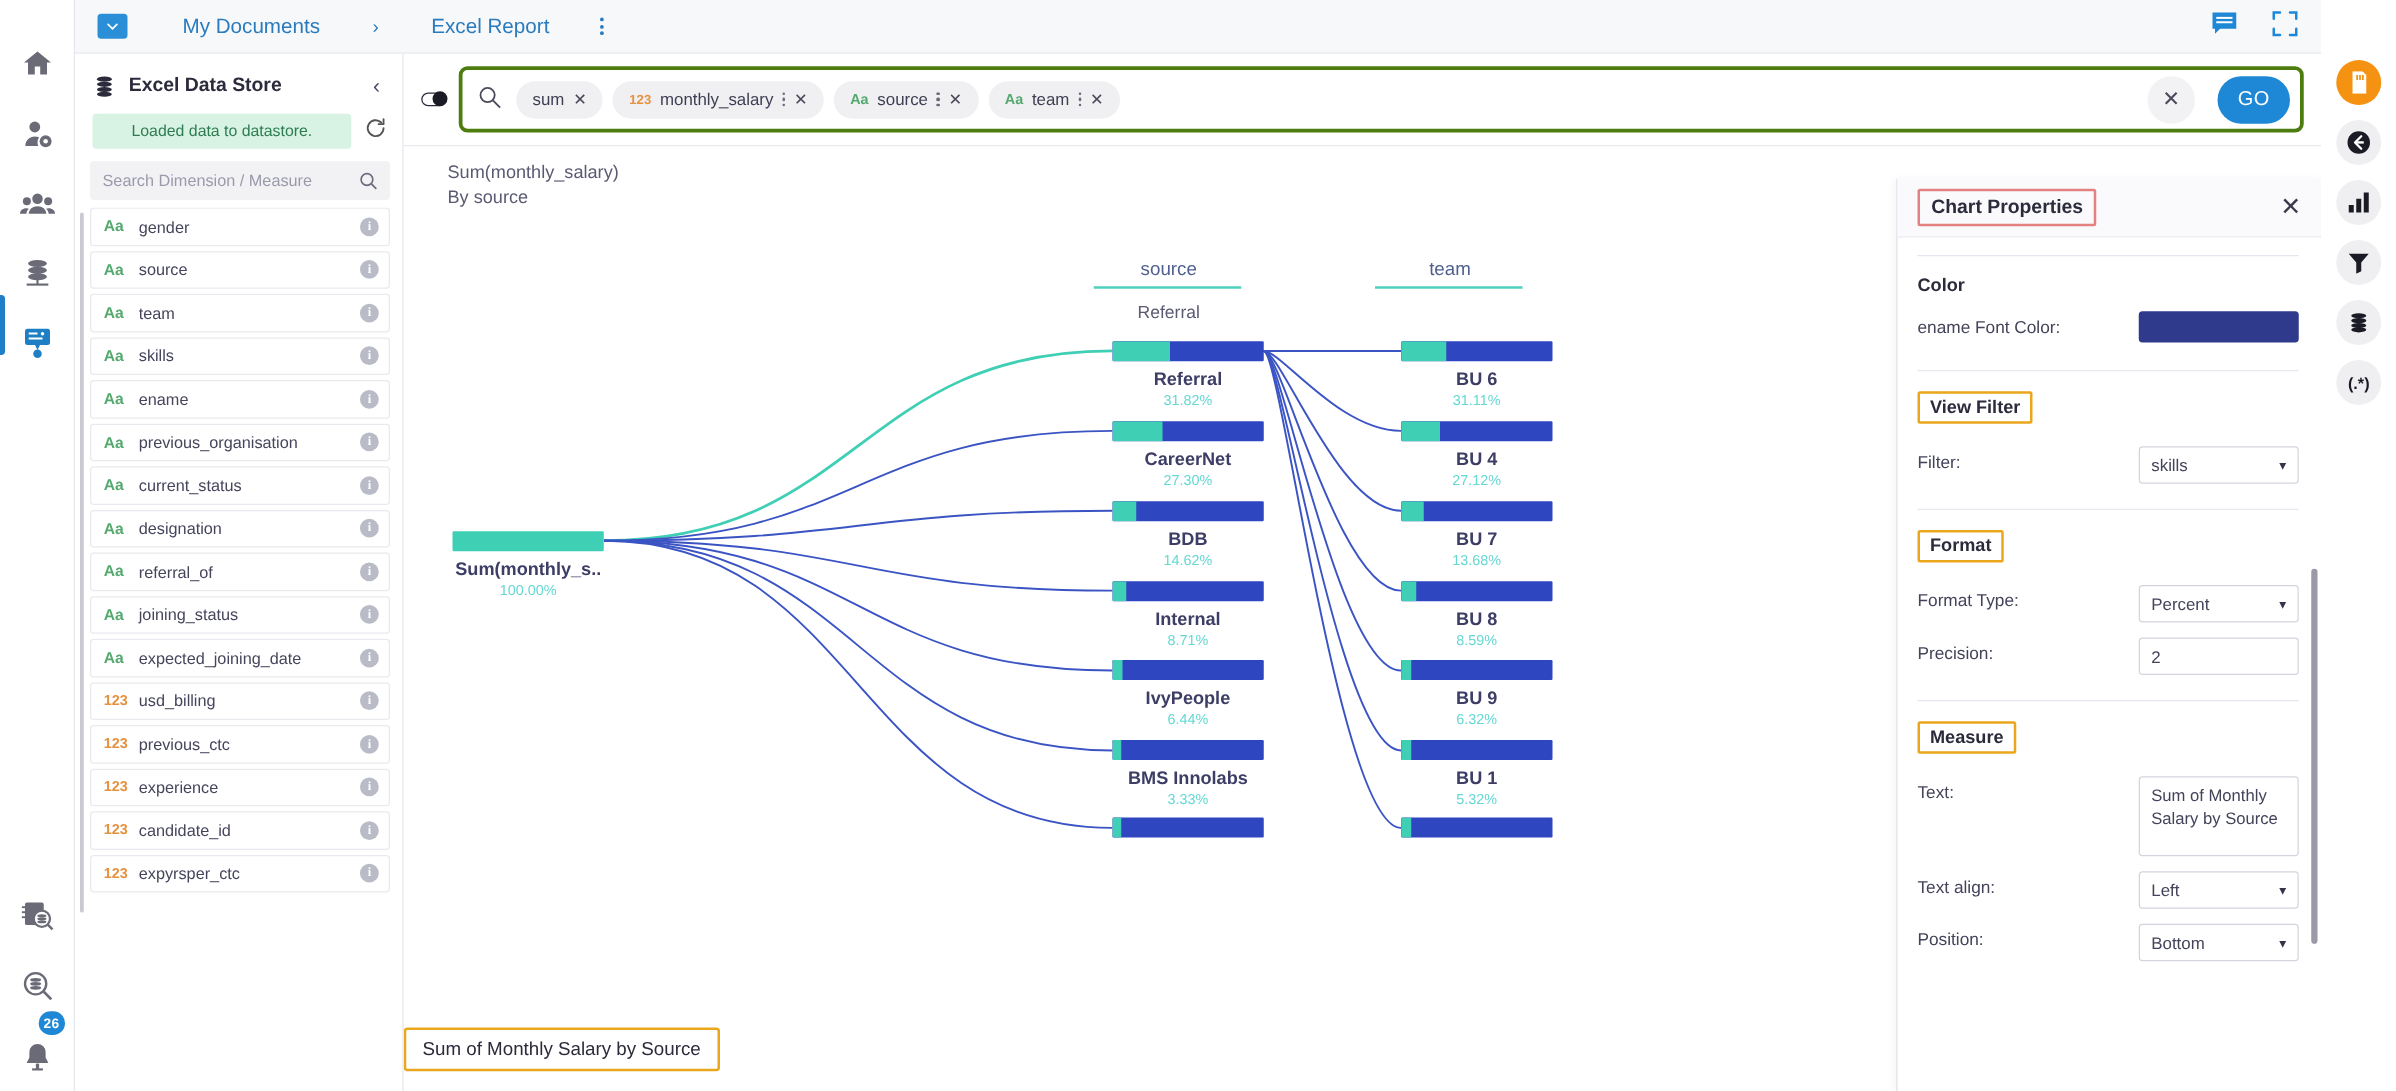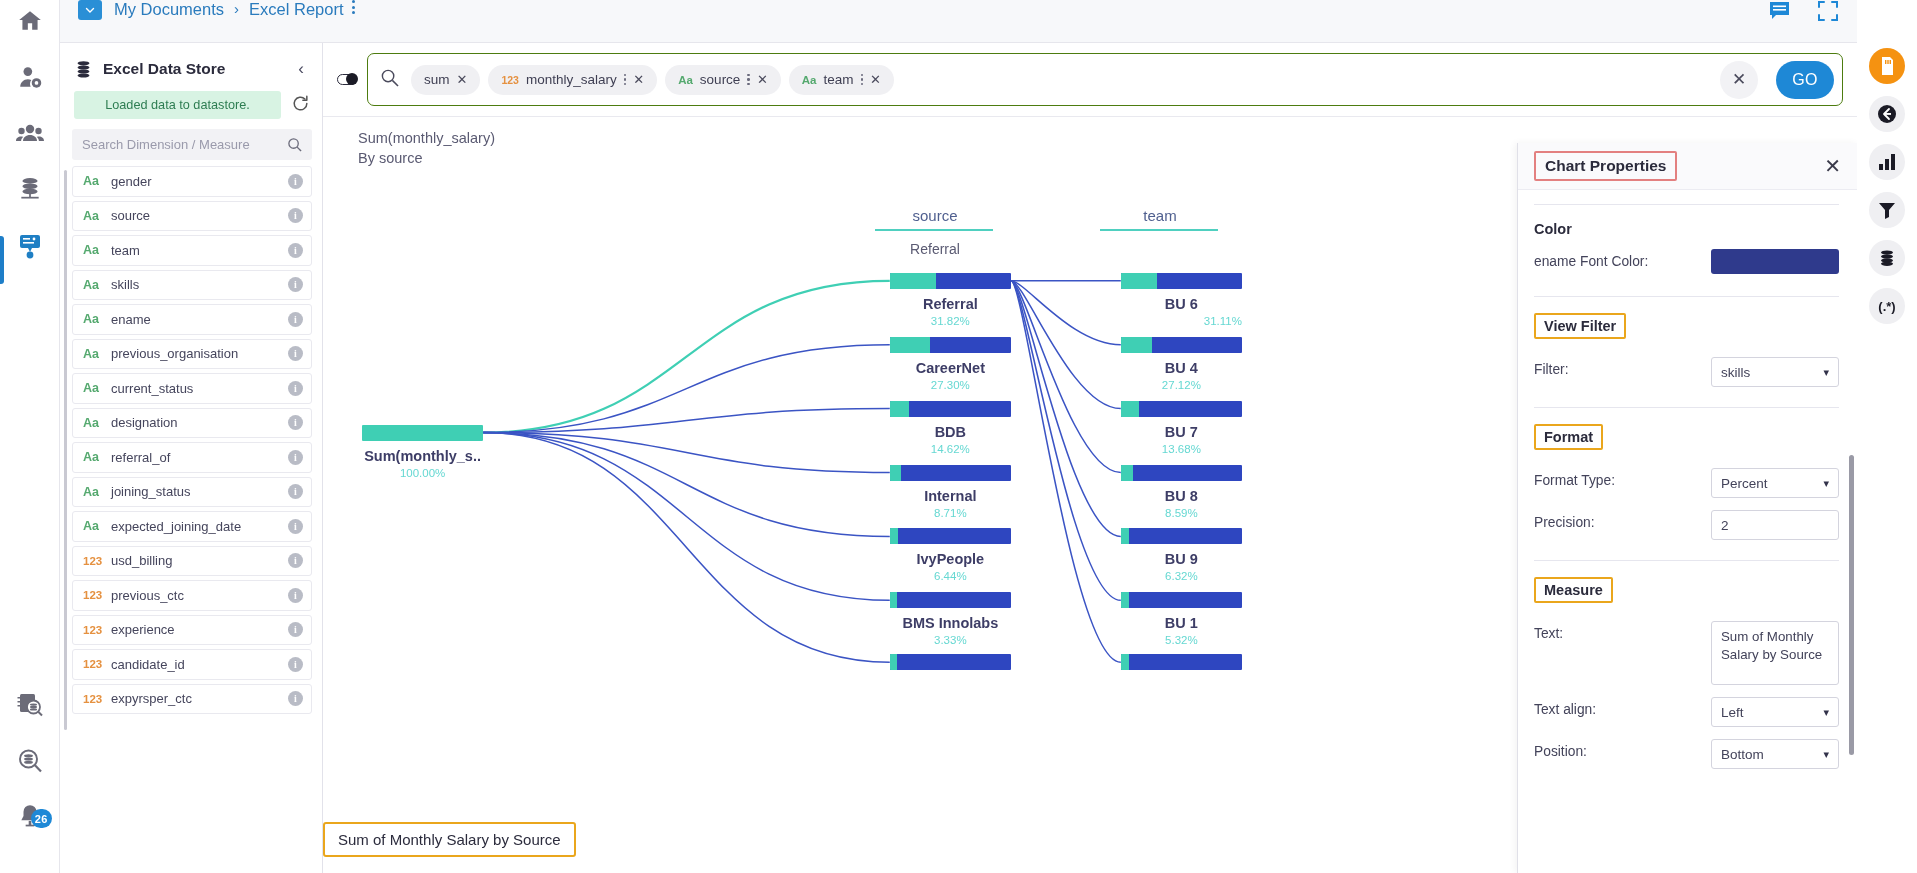--- a/index.html
+++ b/index.html
@@ -13,41 +13,41 @@
   #app { position:relative; width:1917px; height:873px; background:#fff; }
 
   
   .rail {
     position:absolute; left:0; top:0; width:60px; height:873px;
     background:#ffffff; border-right:1px solid #e6e6ec;
     display:flex; flex-direction:column; align-items:center;
     padding-top:8px;
   }
   .rail-item {
-    width:60px; height:56px; display:flex; align-items:flex-start; justify-content:center;
+    width:60px; height:56px; display:flex; align-items:flex-end; justify-content:center;
     position:relative; cursor:pointer;
   }
   .rail-item svg { display:block; }
   .rail-item.active::before {
     content:""; position:absolute; left:0; top:4px; bottom:4px; width:4px;
     background:#1e7ec8; border-radius:0 3px 3px 0;
   }
   .rail-spacer { flex:1 1 auto; }
   .badge {
     position:absolute; top:6px; right:8px; min-width:19px; height:19px;
     background:#1e88d6; color:#fff; border-radius:10px; font-size:11px;
     display:flex; align-items:center; justify-content:center; padding:0 4px;
     font-weight:600; letter-spacing:.2px;
   }
 
   
   .topbar {
     position:absolute; left:60px; top:0; right:60px; height:43px;
     background:#f7f8fa; border-bottom:1px solid #e6e6ec;
-    display:flex; align-items:flex-start; padding:0 18px;
+    display:flex; align-items:center; padding:0 18px;gap:32px;
   }
   .folder-chip {
     width:24px; height:20px; background:#2a8fd6; border-radius:3px;
     display:flex; align-items:center; justify-content:center; margin-right:12px;
   }
   .crumb { font-size:16.5px; color:#2a7bbd; cursor:pointer; }
   .crumb-sep { margin:0 10px; color:#2a7bbd; font-size:15px; }
   .crumb.current { color:#2a7bbd; }
   .kebab { display:inline-flex; flex-direction:column; gap:2.5px; margin-left:8px; cursor:pointer; }
   .kebab i { width:3px; height:3px; background:#2a7bbd; border-radius:50%; display:block; }
@@ -106,21 +106,21 @@
   }
   .toggle-pill {
     width:20px; height:11px; border-radius:7px; border:1.6px solid #2b2b3c;
     position:relative; margin:0 10px 0 10px; flex:0 0 auto; cursor:pointer;
   }
   .toggle-pill::after {
     content:""; position:absolute; right:-2px; top:-2.5px; width:12px; height:12px;
     background:#1b1b26; border-radius:50%;
   }
   .querybar {
-    flex:1 1 auto; height:53px; border:1px solid #4d7c0f; border-radius:7px;
+    flex:1 1 auto; height:53px; border:3px solid #4d7c0f; border-radius:7px;
     display:flex; align-items:center; padding:0 8px 0 12px; gap:8px;
     background:#fff;
   }
   .q-search-icon { flex:0 0 auto; margin-right:4px; }
   .chip {
     display:flex; align-items:center; gap:7px; height:30px;
     background:#f0f0f3; border-radius:16px; padding:0 13px;
     font-size:13.5px; color:#3e3e52; cursor:pointer; white-space:nowrap;
   }
   .chip .pre { font-size:10.5px; font-weight:700; }
@@ -585,21 +585,21 @@
         <div class="node" style="left: 36.9478%; top: 71.07%; width: 7.89826%;">
           <div class="node-bar" style="background: rgb(46, 70, 192);">
             <div class="fill" style="width: 6%; background: rgb(63, 207, 180);"></div>
           </div>
         </div>
         <div class="node" style="left: 52.008%; top: 20.6077%; width: 7.89826%;">
           <div class="node-bar" style="background: rgb(46, 70, 192);">
             <div class="fill" style="width: 30%; background: rgb(63, 207, 180);"></div>
           </div>
           <div class="node-lab" style="color: rgb(61, 61, 102);">BU 6</div>
-          <div class="node-val" style="color: rgb(102, 216, 210); text-align: right;">31.11%</div>
+          <div class="node-val" style="color: rgb(102, 216, 210);">31.11%</div>
         </div>
         <div class="node" style="left: 52.008%; top: 29.0621%; width: 7.89826%;">
           <div class="node-bar" style="background: rgb(46, 70, 192);">
             <div class="fill" style="width: 26%; background: rgb(63, 207, 180);"></div>
           </div>
           <div class="node-lab" style="color: rgb(61, 61, 102);">BU 4</div>
           <div class="node-val" style="color: rgb(102, 216, 210);">27.12%</div>
         </div>
         <div class="node" style="left: 52.008%; top: 37.5165%; width: 7.89826%;">
           <div class="node-bar" style="background: rgb(46, 70, 192);">

